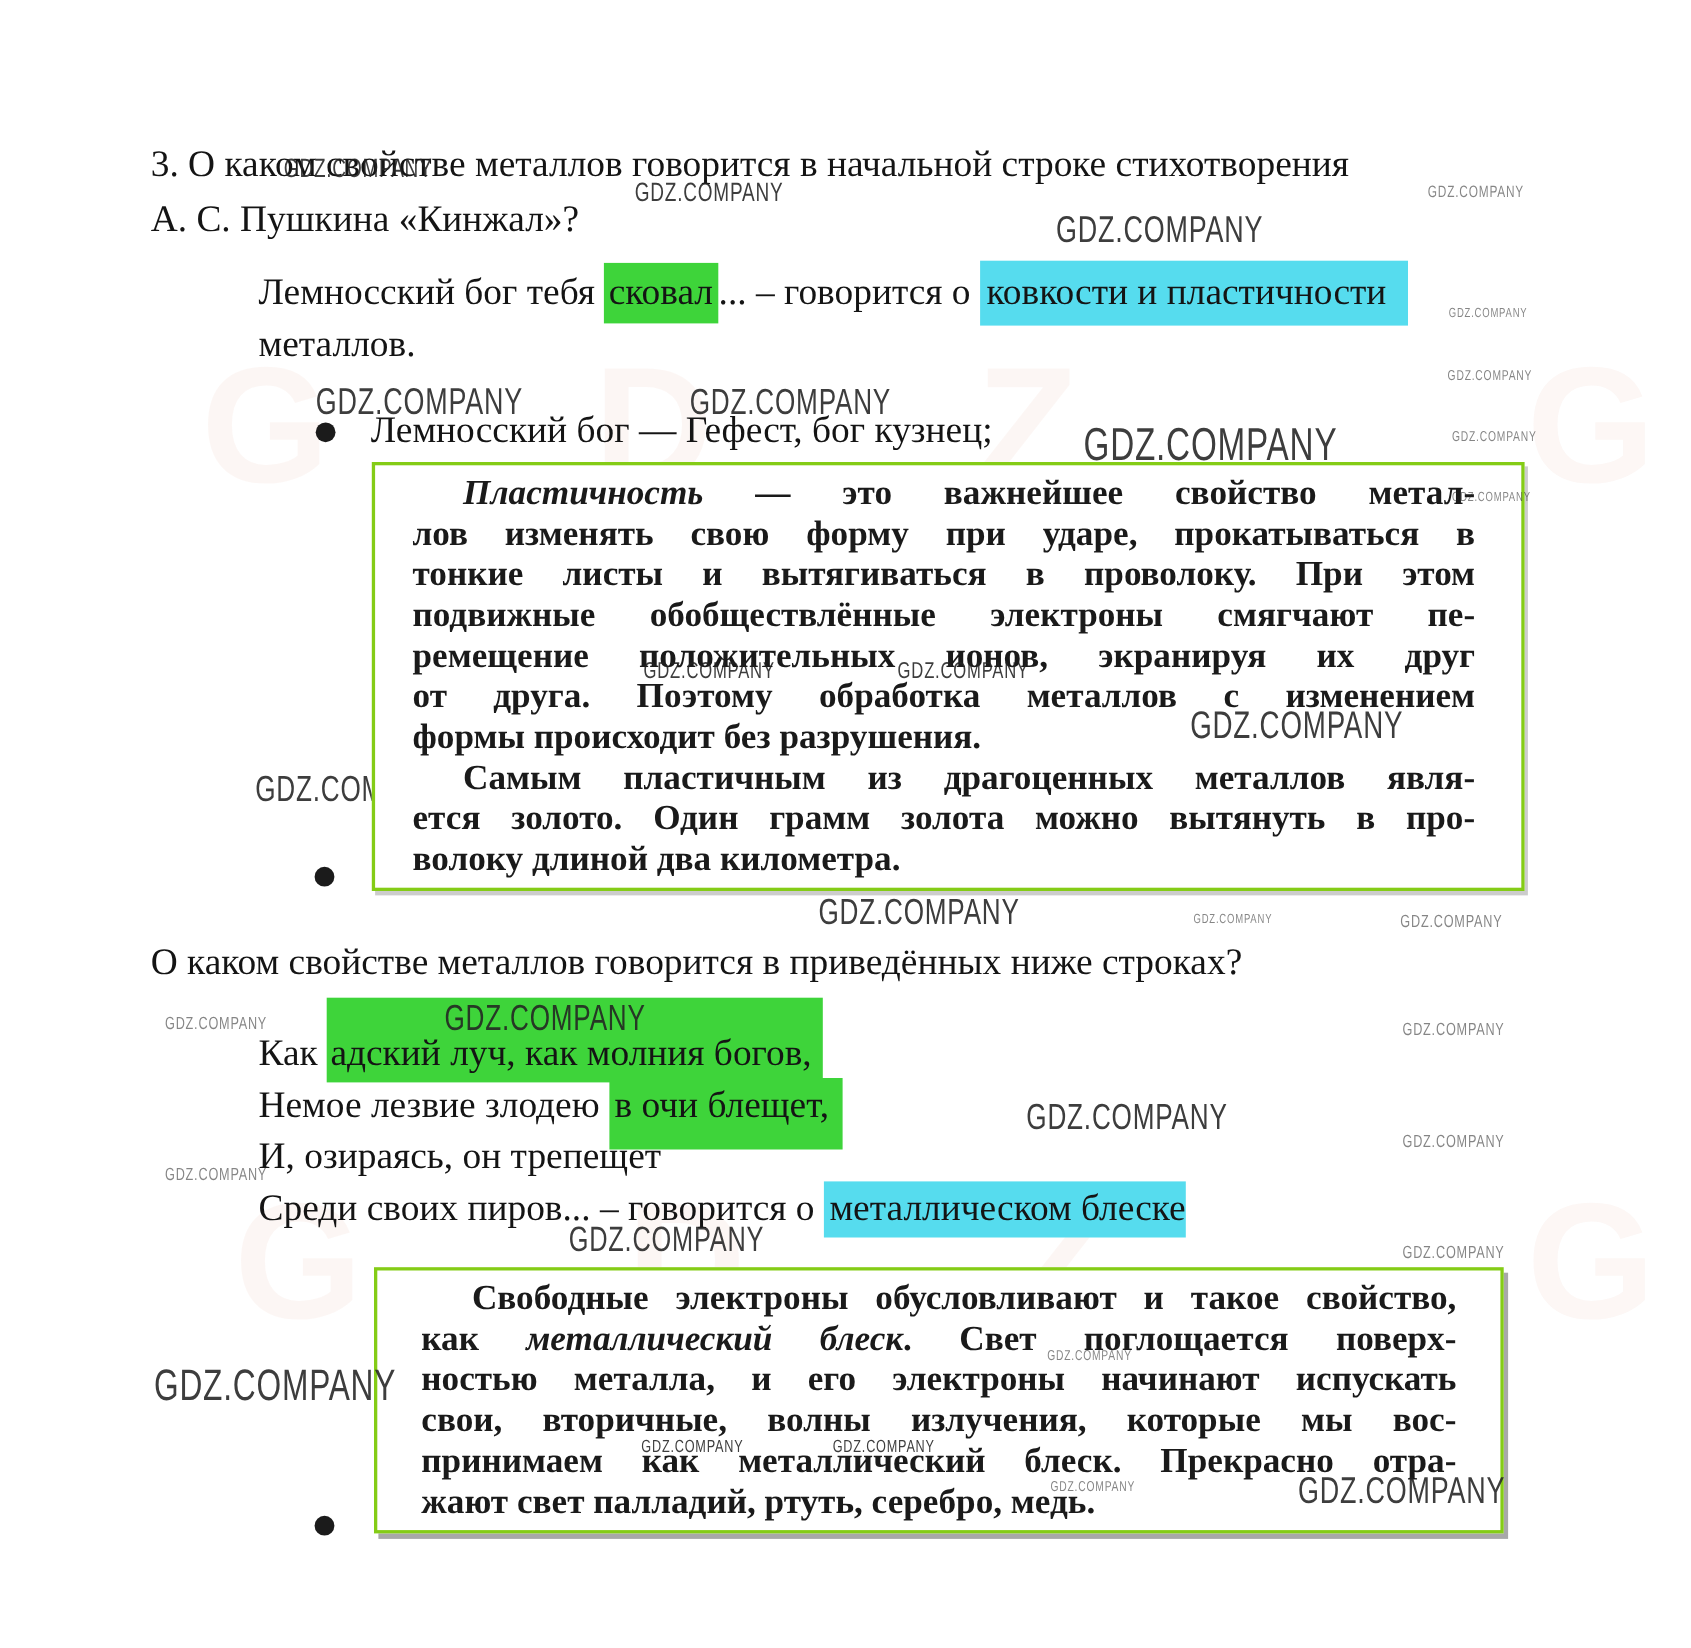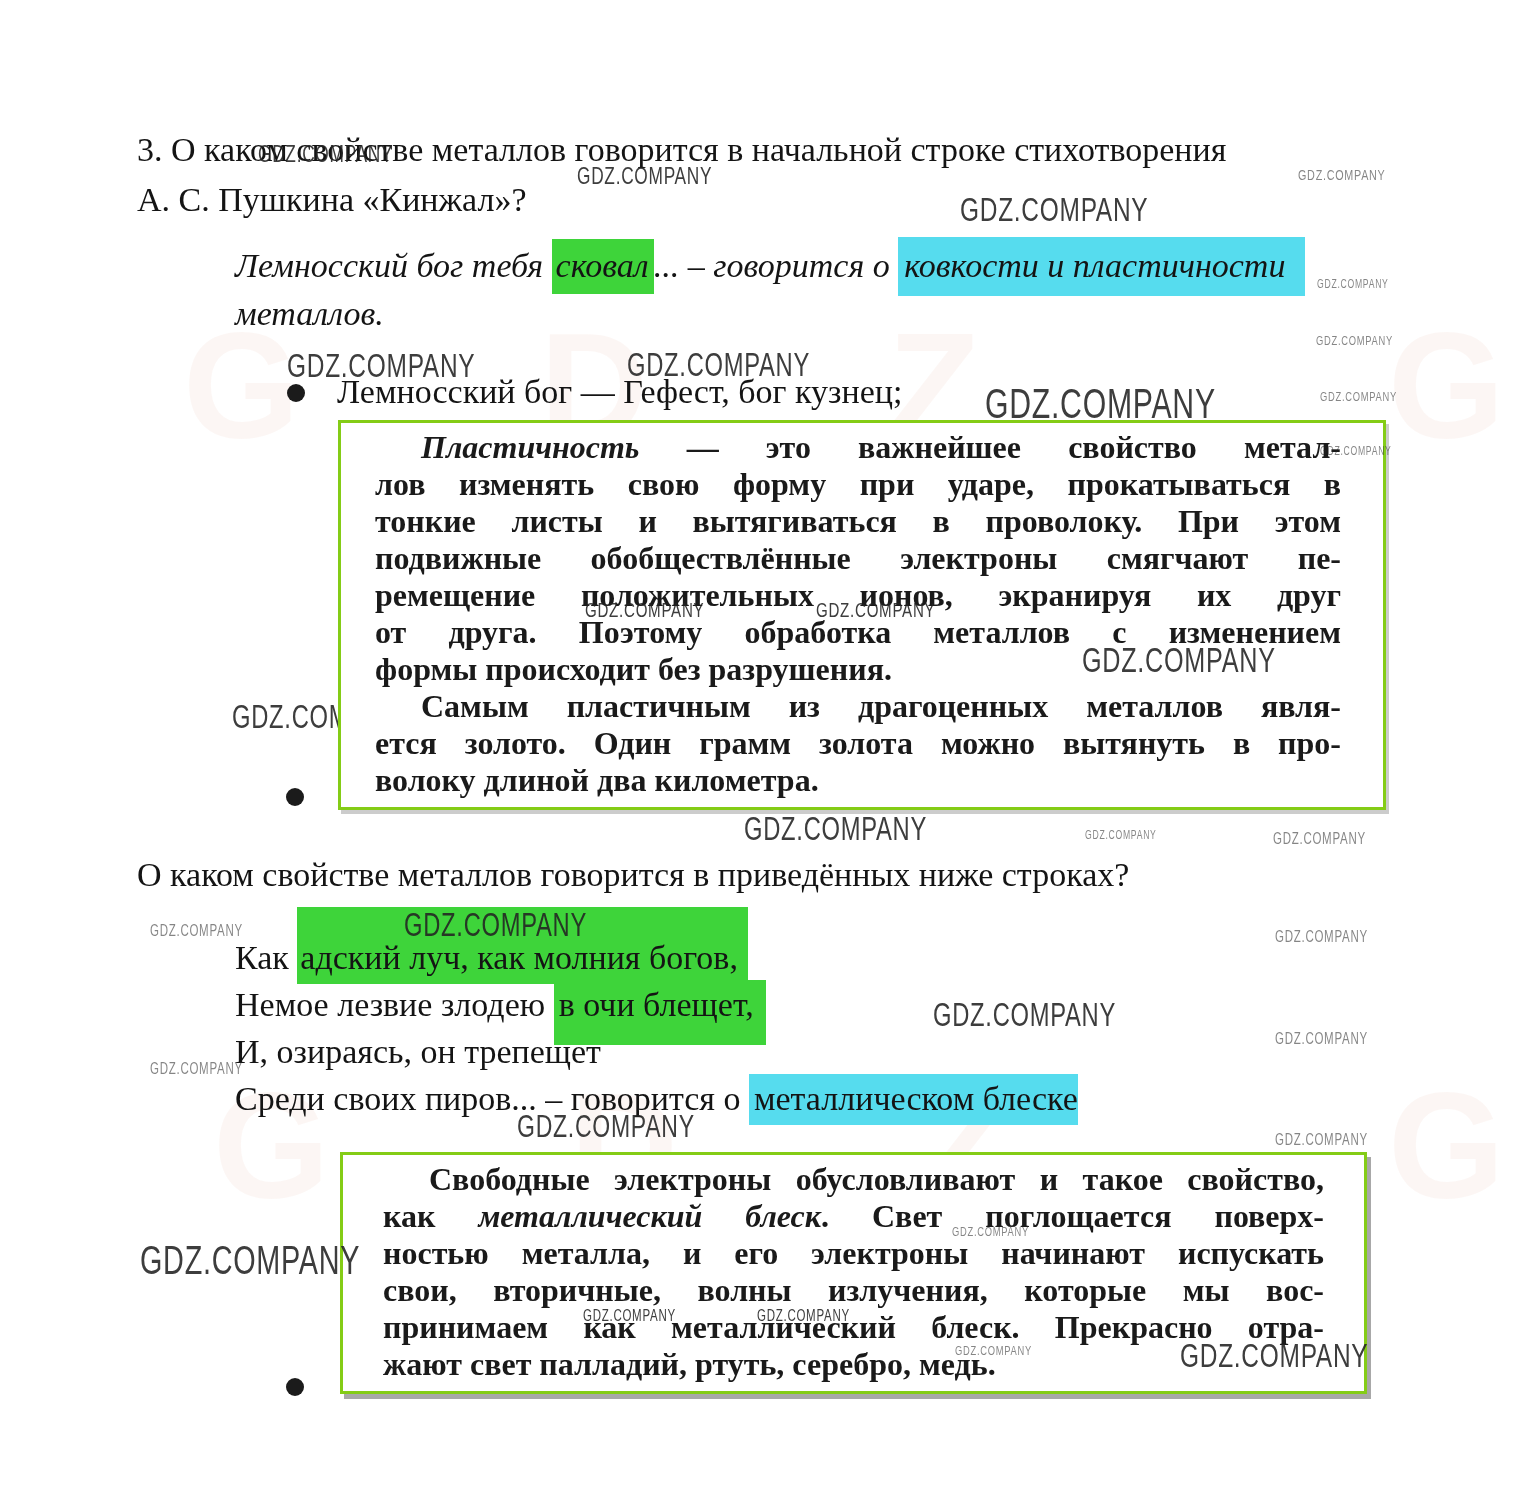--- a/index.html
+++ b/index.html
@@ -47,21 +47,21 @@
   <div class="bgm" style="left:183px;top:300px;">GDZ</div>
   <div class="bgm" style="left:1388px;top:300px;">GDZ</div>
   <div class="bgm" style="left:213px;top:1060px;">GDZ</div>
   <div class="bgm" style="left:1388px;top:1060px;">GDZ</div>
 
   <div class="title" style="left:137px;top:108px;">
     <div>3. О каком свойстве металлов говорится в начальной строке стихотворения</div>
     <div>А. С. Пушкина «Кинжал»?</div>
   </div>
 
-  <div class="para" style="left:235px;top:242px;line-height:48px;font-style:italic;">
+  <div class="para" style="left:235px;top:242px;line-height:48px;">
     <div><span>Лемносский бог тебя </span><span class="hl-green pad-g1">сковал</span><span>... – говорится о </span><span class="hl-cyan pad-c1">ковкости и пластичности</span></div>
     <div>металлов.</div>
   </div>
 
   <span class="dot" style="left:287px;top:384px;"></span>
   <div class="para" style="left:337px;top:368px;">Лемносский бог — Гефест, бог кузнец;</div>
 
   <div id="box1" class="box">
     <div class="bl jst ind"><span class="bi">Пластичность</span><span> — это важнейшее свойство метал-</span></div>
     <div class="bl jst">лов изменять свою форму при ударе, прокатываться в</div>

